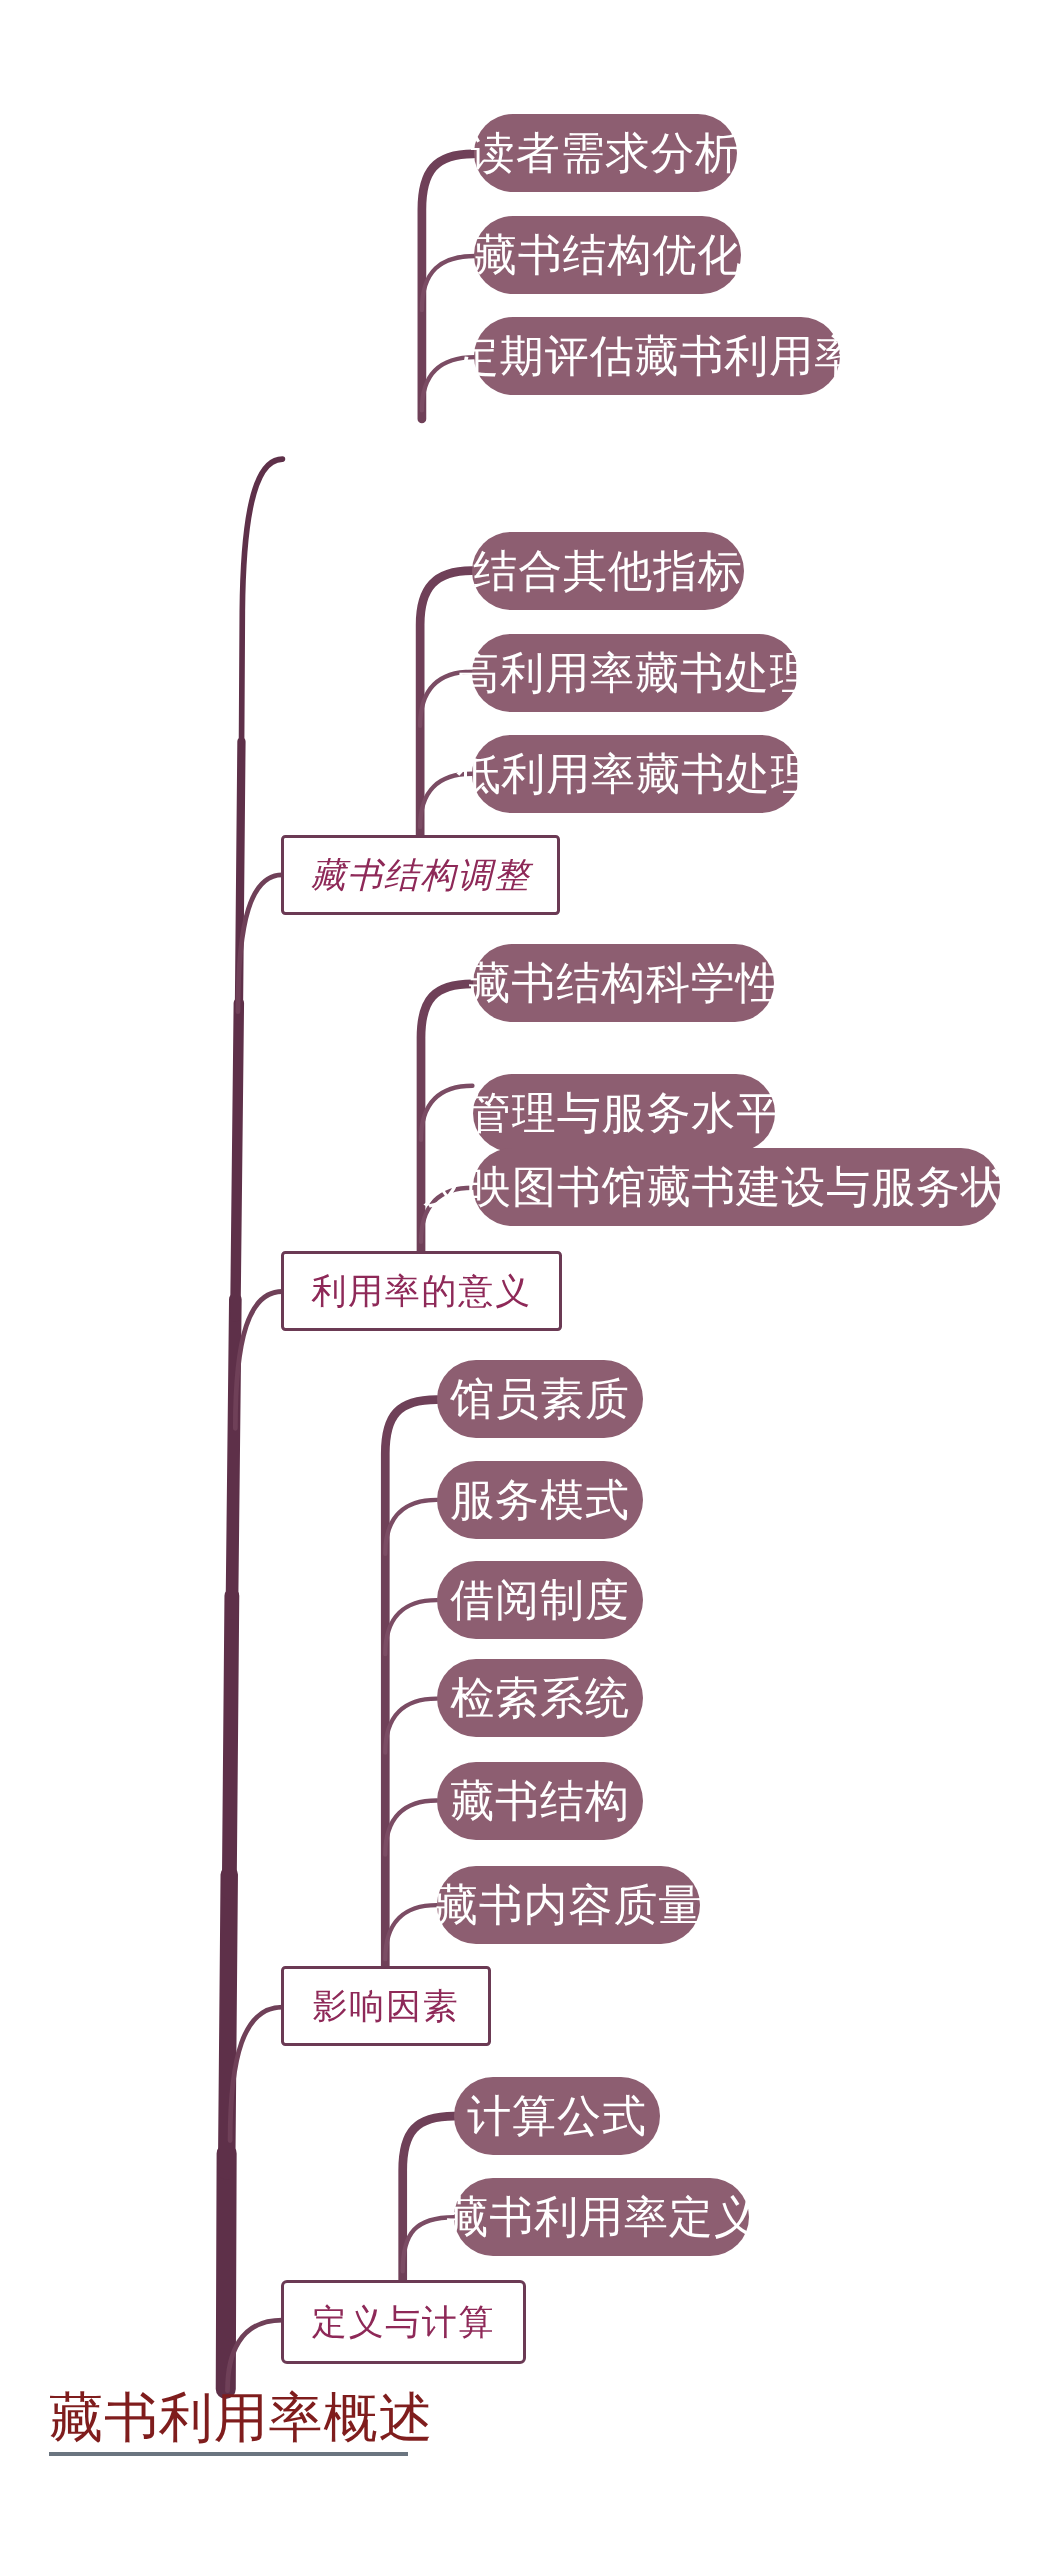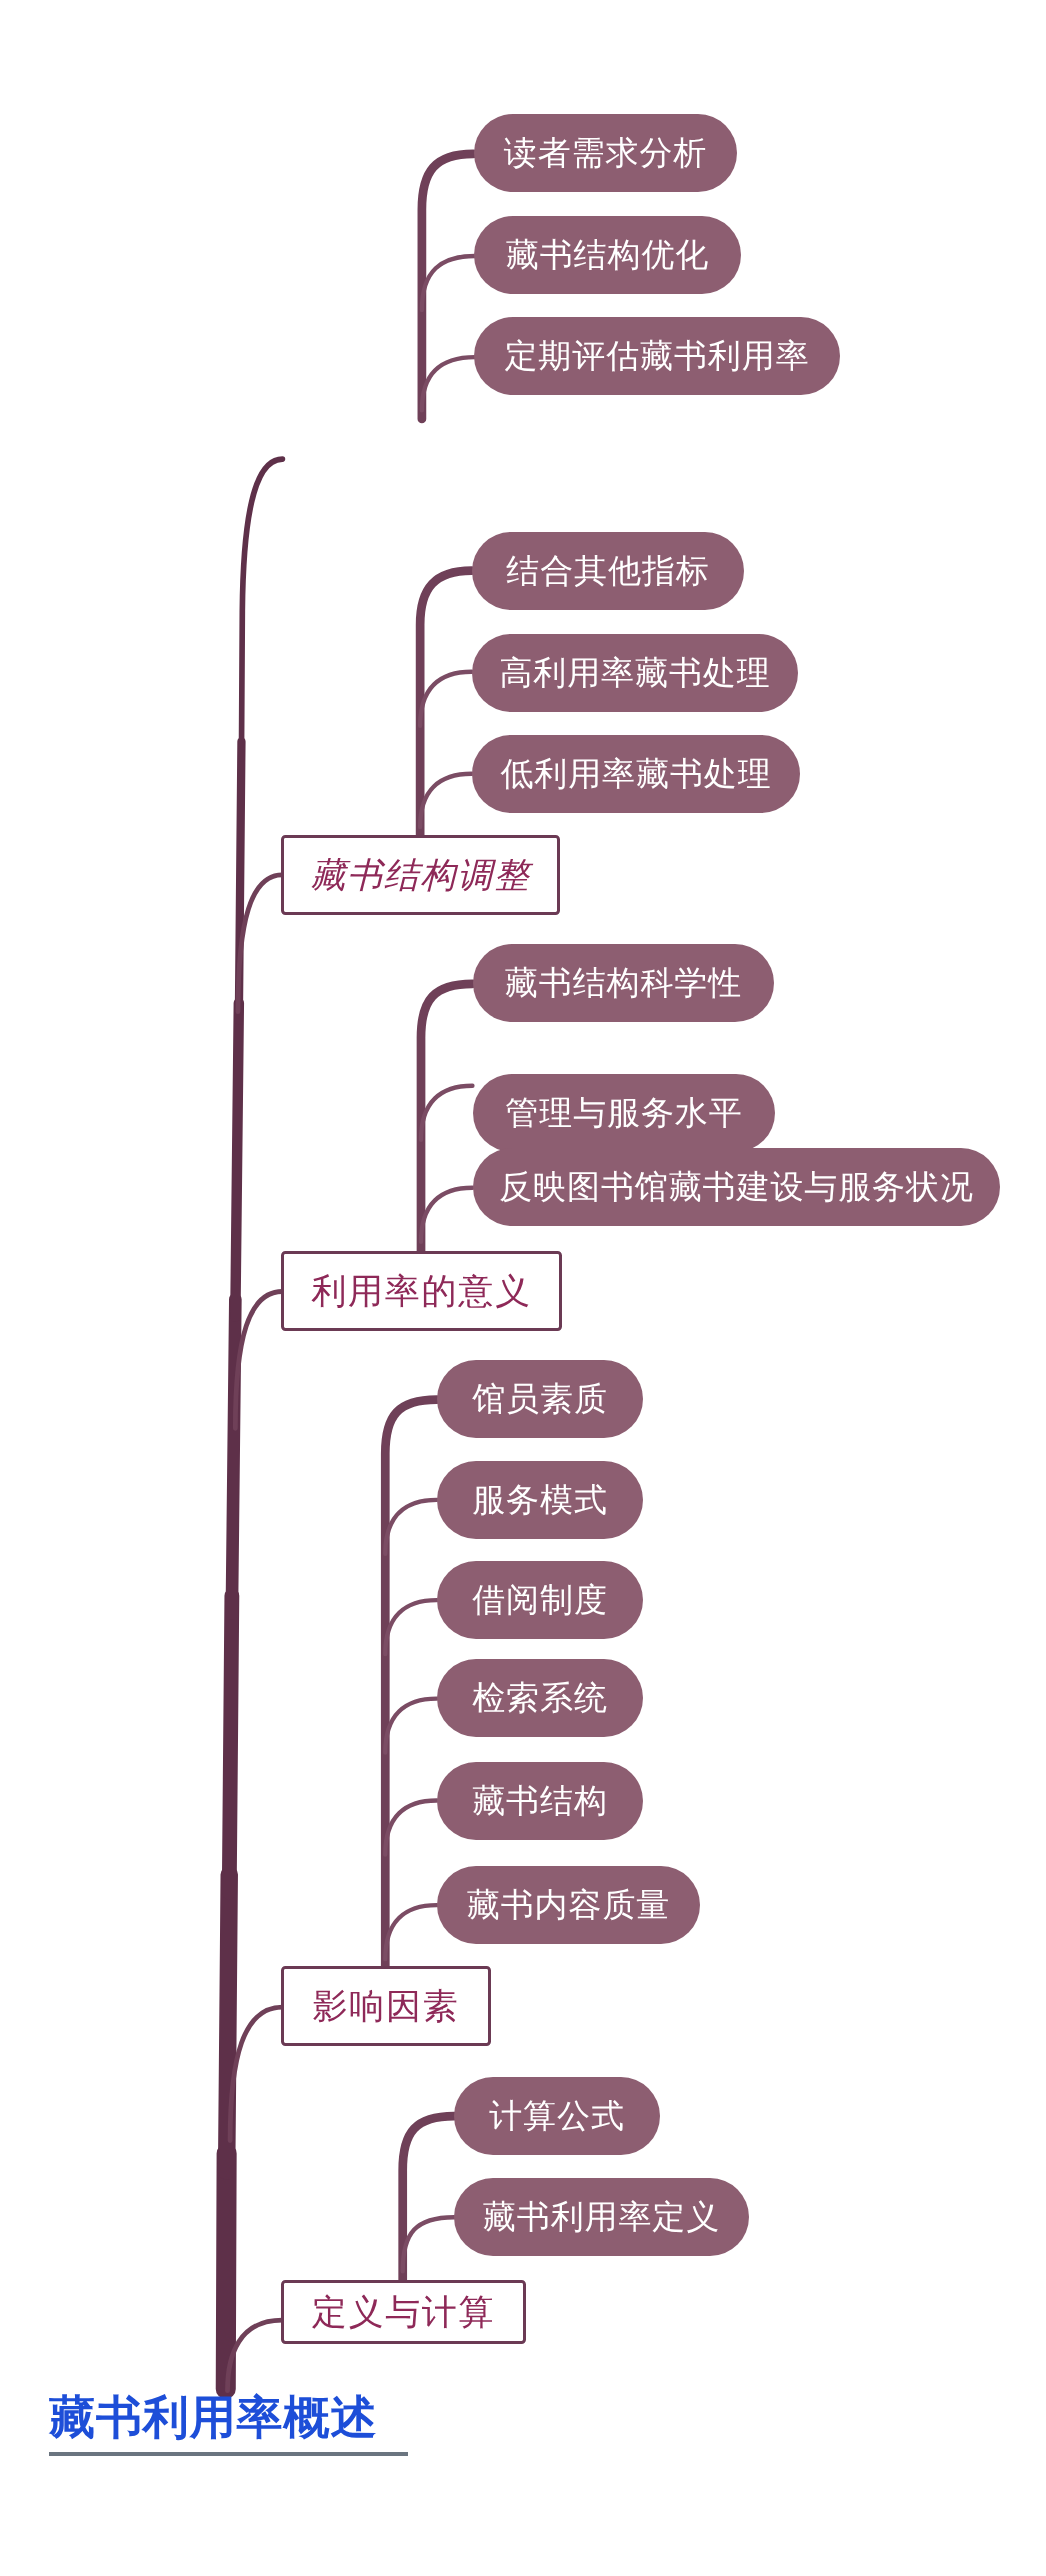--- a/index.html
+++ b/index.html
@@ -15,21 +15,21 @@
     position:absolute;
     left:0;top:0;
     width:1046px;height:2576px;
   }
   .pill{
     position:absolute;
     height:78px;
     background:#8D5E71;
     border-radius:39px;
     color:#ffffff;
-    font-size:33px;
+    font-size:44px;
     font-weight:400;
     display:flex;
     align-items:center;
     justify-content:center;
     white-space:nowrap;
     letter-spacing:0.9px;
   }
   .topic-box{
     position:absolute;
     height:80px;
@@ -44,26 +44,25 @@
     align-items:center;
     justify-content:center;
     white-space:nowrap;
     letter-spacing:1.7px;
   }
   .root-label{
     position:absolute;
     left:49px;
     top:2389px;
     font-family:"Liberation Serif","DejaVu Serif",serif;
-    font-size:46px;
+    font-size:54px;
     line-height:58px;
-    color:#1d4ed8;
+    color:#7f1d1d;
     white-space:nowrap;
     letter-spacing:0.9px;
-    font-weight:bold;
   }
   .root-underline{
     position:absolute;
     left:49px;
     top:2452px;
     width:359px;
     height:4.4px;
     background:#6B7580;
   }
 </style>
@@ -132,19 +131,19 @@
   <div class="pill" style="left:437px;top:1360px;width:206px;">馆员素质</div>
   <div class="pill" style="left:437px;top:1461px;width:206px;">服务模式</div>
   <div class="pill" style="left:437px;top:1561px;width:206px;">借阅制度</div>
   <div class="pill" style="left:437px;top:1659px;width:206px;text-align:right;">检索系统</div>
   <div class="pill" style="left:437px;top:1762px;width:206px;">藏书结构</div>
   <div class="pill" style="left:437px;top:1866px;width:263px;">藏书内容质量</div>
   <div class="topic-box" style="left:281px;top:1966px;width:210px;">影响因素</div>
 
   <div class="pill" style="left:454px;top:2077px;width:206px;">计算公式</div>
   <div class="pill" style="left:454px;top:2178px;width:295px;">藏书利用率定义</div>
-  <div class="topic-box" style="left:281px;top:2280px;width:245px;height:64px;">定义与计算</div>
+  <div class="topic-box" style="left:281px;top:2280px;width:245px;height:84px;border-radius:6px;">定义与计算</div>
 
   <div class="root-label">藏书利用率概述</div>
   <div class="root-underline"></div>
 
 </div>
 
 
 </body></html>

